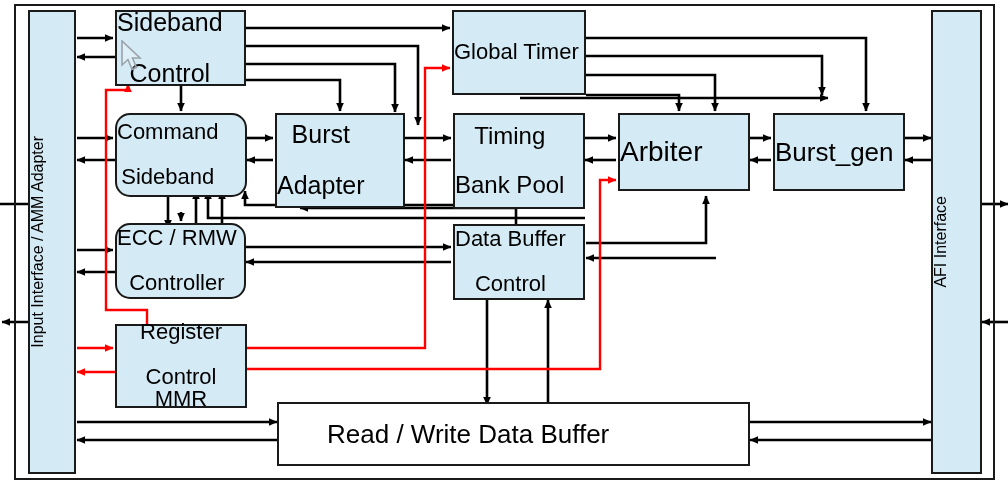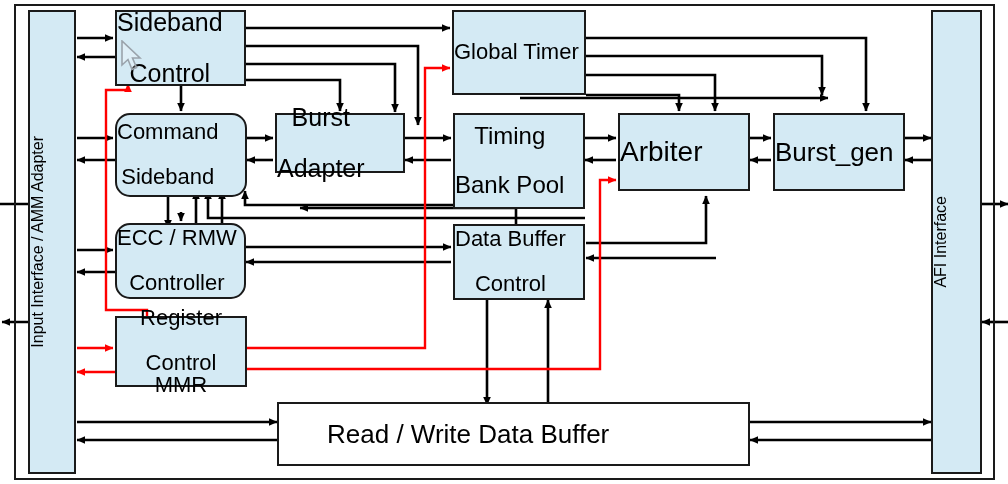--- a/index.html
+++ b/index.html
@@ -127,21 +127,21 @@
       <span>Sideband</span><br><span>Control</span>
     </span>
   </div>
 
   <div class="blk" style="left:115px;top:113px;width:132px;height:84px;font-size:22px;border-radius:15px;">
     <span>
       <span>Command</span><br><span>Sideband</span>
     </span>
   </div>
 
-  <div class="blk" style="left:275px;top:113px;width:130px;height:60px;font-size:25px;">
+  <div class="blk" style="left:275px;top:113px;width:130px;height:95px;font-size:25px;">
     <span>
       <span>Burst</span><br><span>Adapter</span>
     </span>
   </div>
 
   <div class="blk" style="left:452px;top:10px;width:134px;height:85px;font-size:22px;">
     <span>Global Timer</span>
   </div>
 
   <div class="blk" style="left:453px;top:113px;width:132px;height:96px;font-size:24px;">
@@ -163,21 +163,21 @@
       <span>ECC / RMW</span><br><span>Controller</span>
     </span>
   </div>
 
   <div class="blk" style="left:453px;top:224px;width:132px;height:76px;font-size:22px;">
     <span>
       <span>Data Buffer</span><br><span>Control</span>
     </span>
   </div>
 
-  <div class="blk" style="left:115px;top:316px;width:132px;height:71px;font-size:22px;">
+  <div class="blk" style="left:115px;top:324px;width:132px;height:84px;font-size:22px;">
     <span>
       <span>Register</span><br><span>Control MMR</span>
     </span>
   </div>
 
   <div class="blk white" style="left:277px;top:402px;width:473px;height:64px;font-size:26px;padding-left:48px;">
     <span>Read / Write Data Buffer</span>
   </div>
 
   <div class="blk" style="left:931px;top:10px;width:51px;height:464px;">

